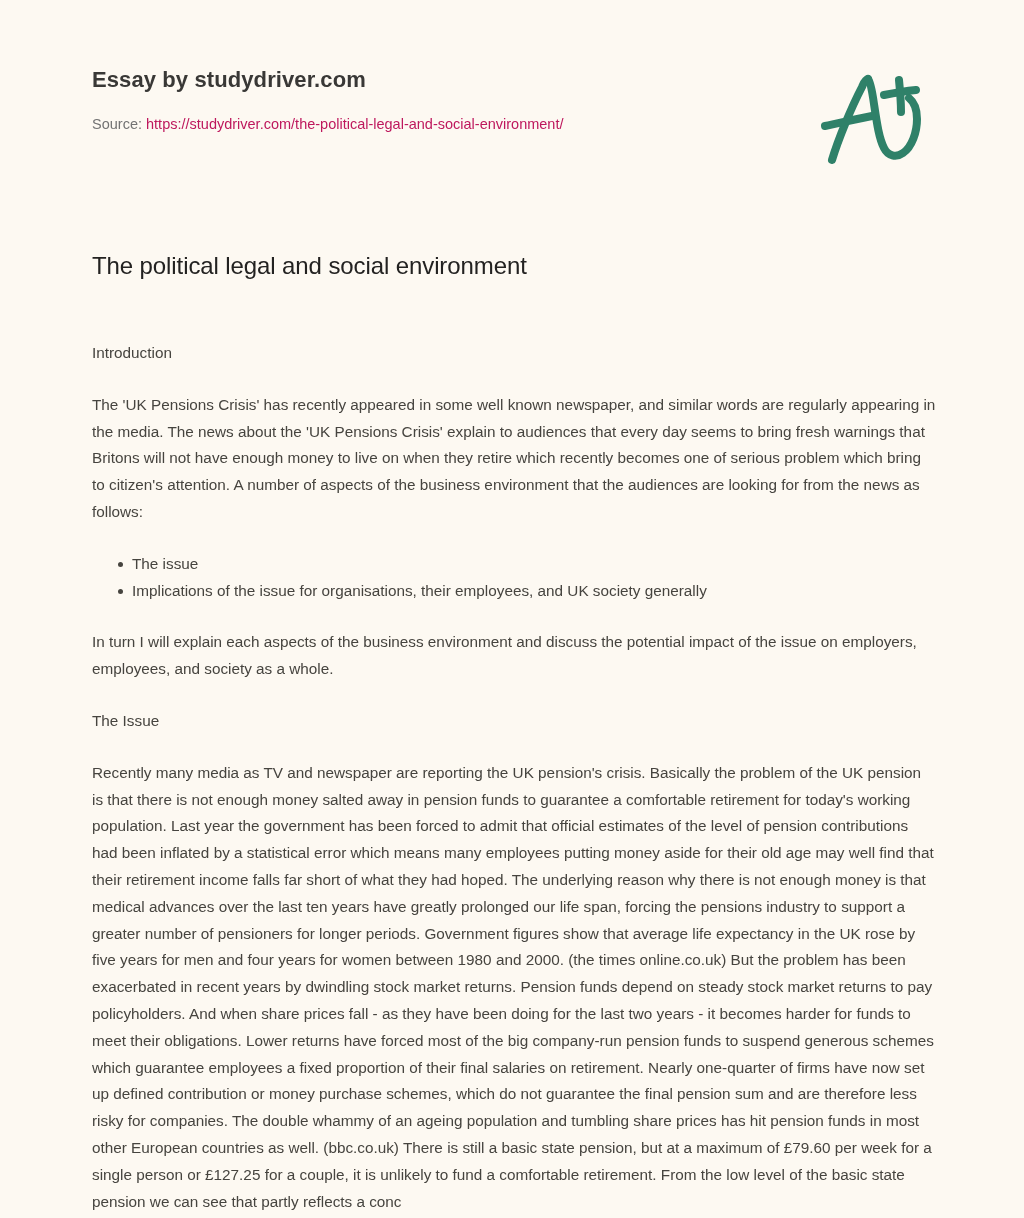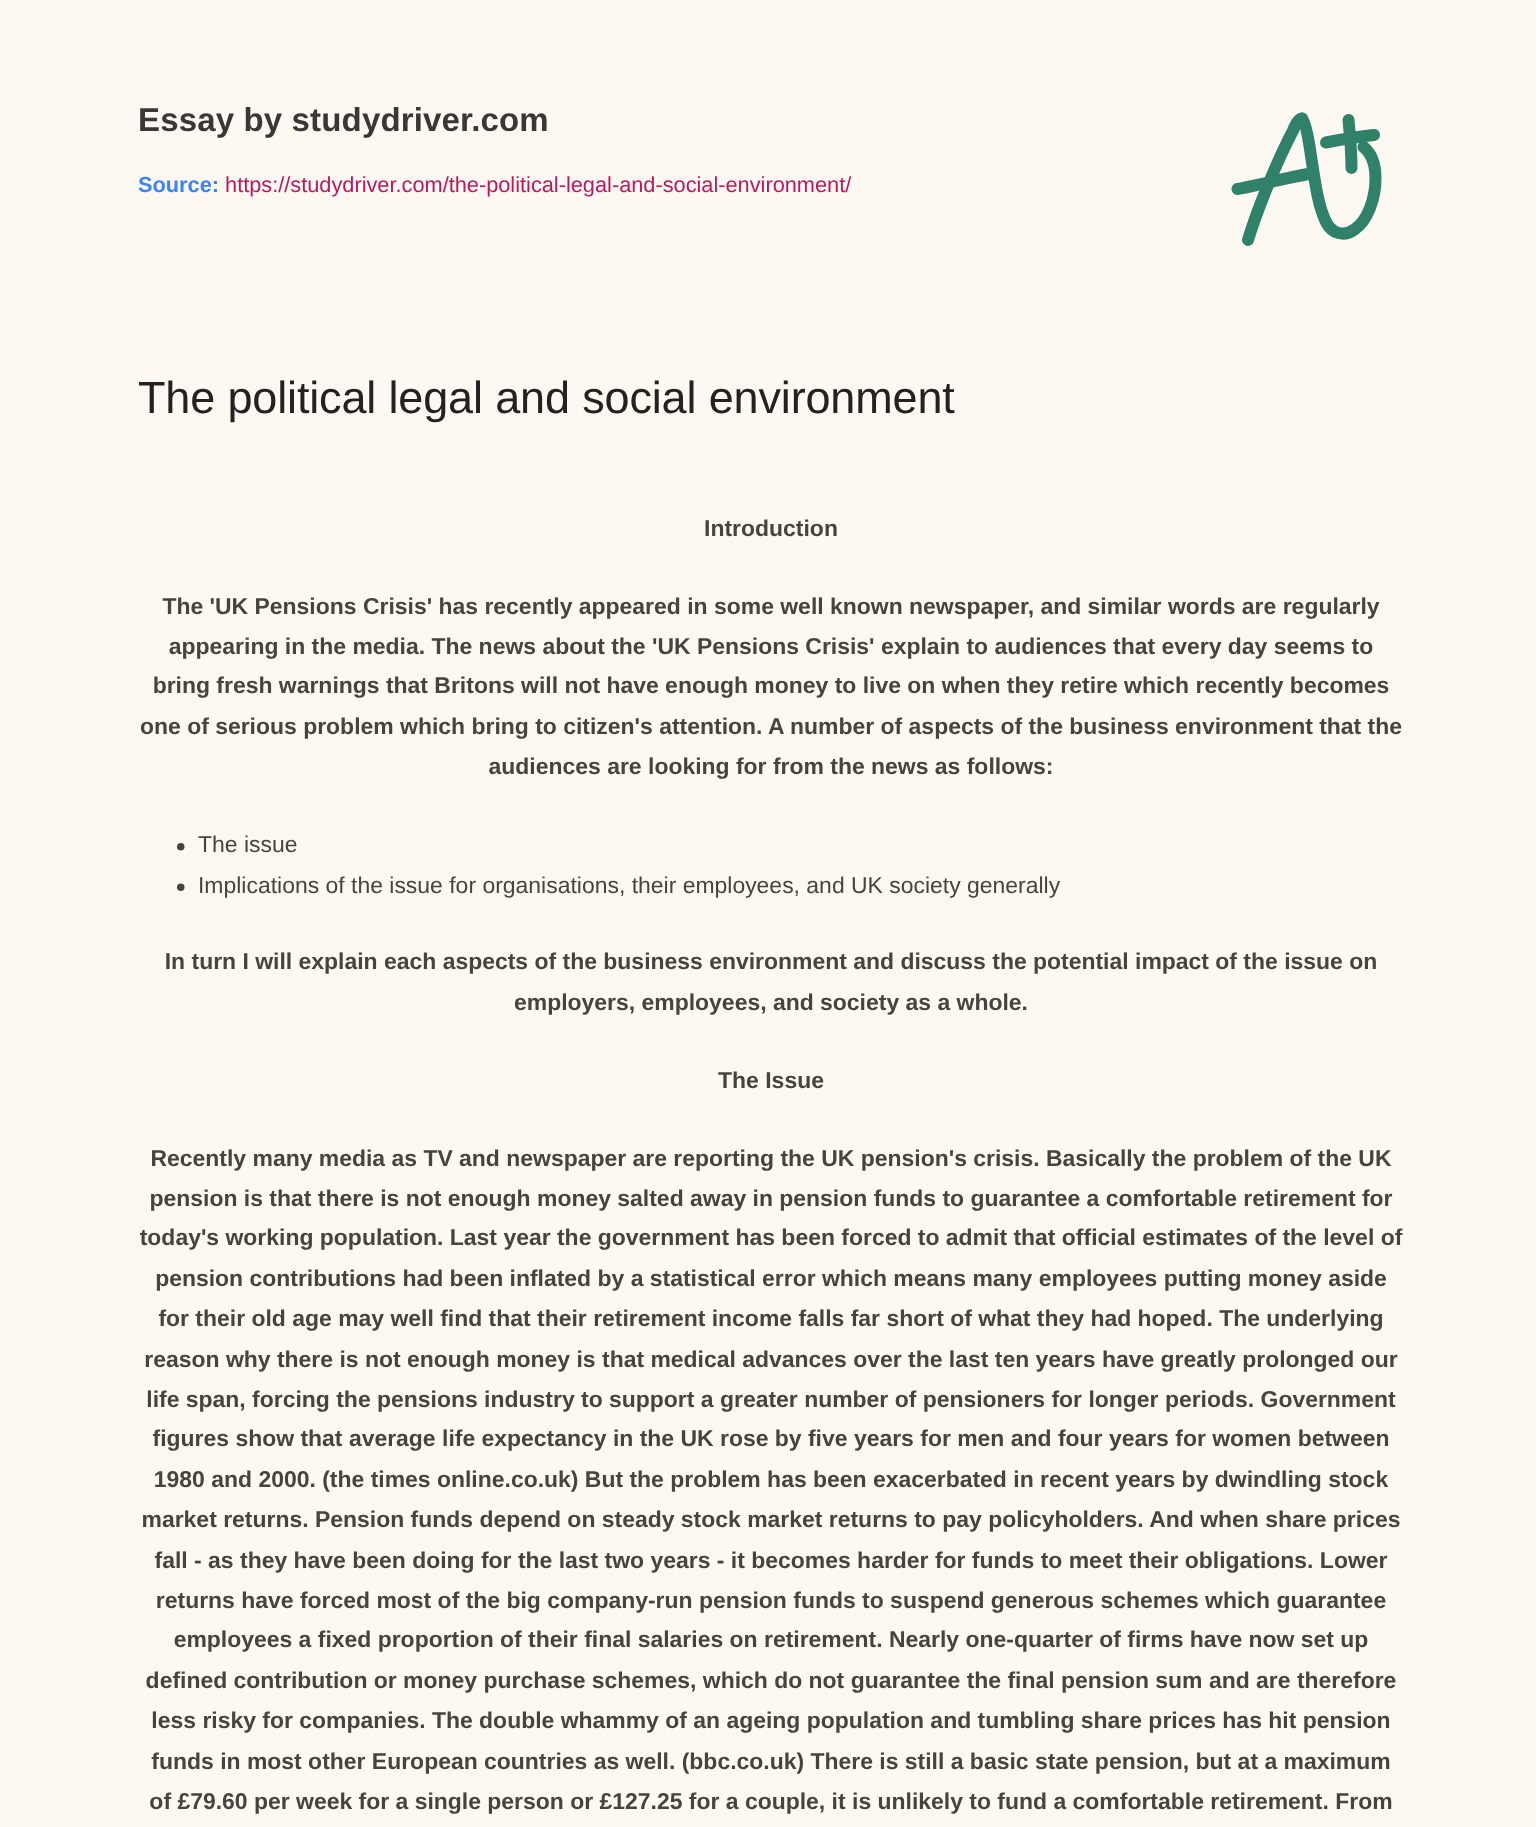--- a/index.html
+++ b/index.html
@@ -50,22 +50,21 @@
     white-space: nowrap;
   }
 
   .source-line {
     margin-top: 20px;
     font-size: 14.5px;
     line-height: 20px;
     white-space: nowrap;
   }
   .source-label {
-    color: #3b82f6;
-    font-weight: bold;
+    color: #737373;
   }
   .source-url {
     color: #be185d;
     text-decoration: none;
   }
 
   .logo {
     position: absolute;
     left: 808px;
     top: 62px;
@@ -80,40 +79,39 @@
 
   
   .article {
     position: absolute;
     left: 92px;
     top: 248px;
     width: 844px;
   }
 
   .doc-title {
-    font-size: 30px;
+    font-size: 24px;
     font-weight: 500;
     color: #232221;
     line-height: 36px;
     margin: 0;
     letter-spacing: -0.1px;
   }
 
   .body-area {
     margin-top: 56px;
   }
 
   .para,
   .section-head {
     font-size: 15.3px;
     line-height: 26.8px;
     color: #46443f;
     margin: 0 0 25px 0;
-    text-align: center;
-    font-weight: bold;
+    text-align: left;
   }
 
   .section-head {
     margin-bottom: 25px;
   }
 
   .bullets {
     margin: 0 0 25px 0;
     padding-left: 40px;
     list-style: none;

